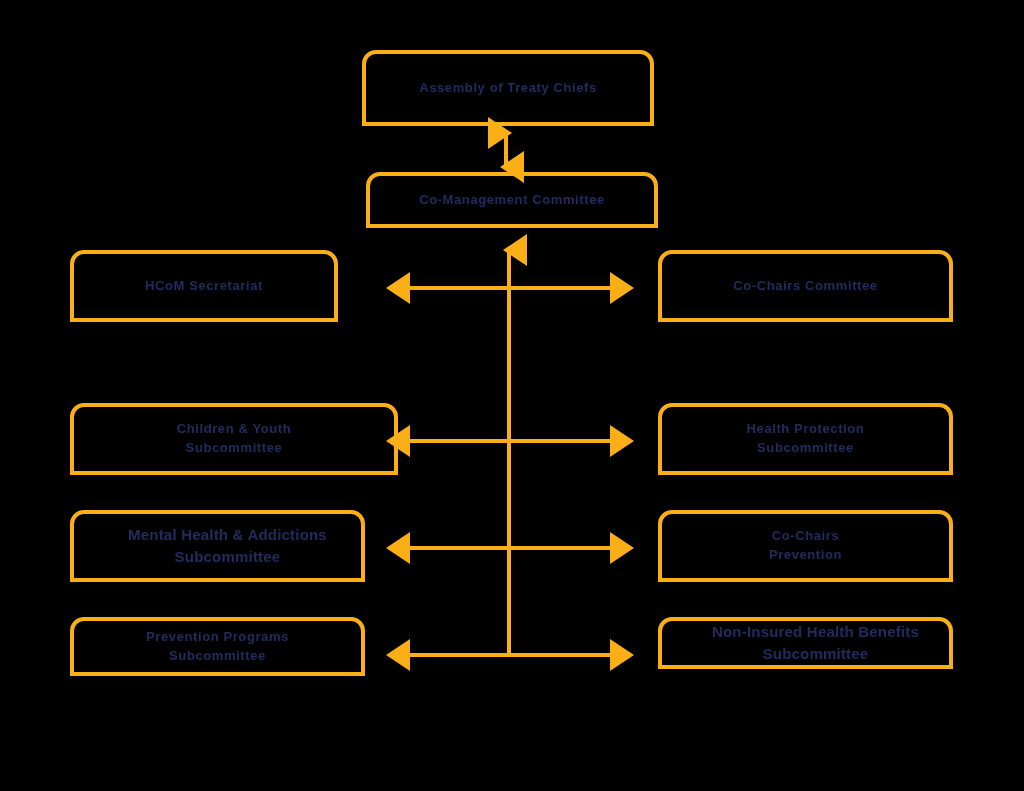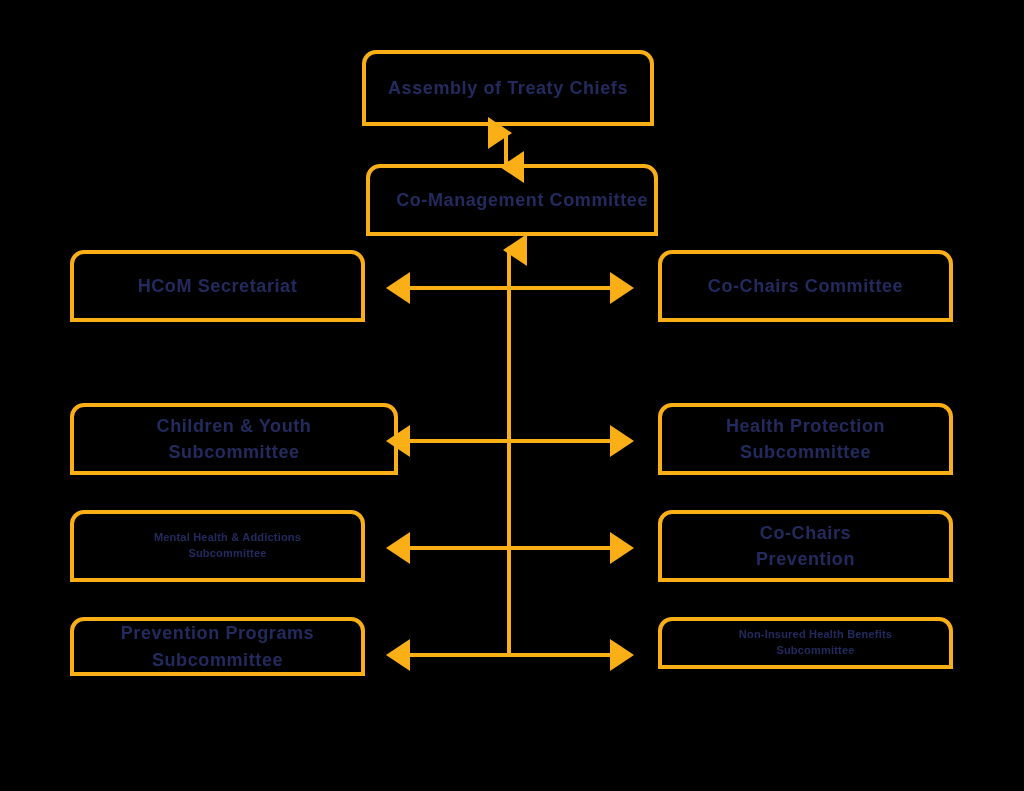--- a/index.html
+++ b/index.html
@@ -23,30 +23,30 @@
     border: 4px solid #FBAF17;
     border-radius: 14px 14px 0 0;
     display: flex;
     align-items: center;
     justify-content: center;
     background: transparent;
   }
   .node-label {
     color: #232B5E;
     font-weight: bold;
-    font-size: 18px;
+    font-size: 13px;
     letter-spacing: 0.6px;
     line-height: 1.45;
     text-align: center;
     white-space: pre-line;
     padding: 0 6px;
     font-family: "Liberation Sans", sans-serif;
   }
   .node-label.wide {
-    font-size: 11px;
+    font-size: 15px;
     letter-spacing: 0.2px;
     margin-left: 20px;
   }
   .connector-layer {
     position: absolute;
     left: 0;
     top: 0;
     width: 1024px;
     height: 791px;
     pointer-events: none;
@@ -83,25 +83,25 @@
 
     <line x1="392" y1="548" x2="628" y2="548" stroke="#FBAF17" stroke-width="4" marker-start="url(#arrow-left)" marker-end="url(#arrow-right)"></line>
 
     <line x1="392" y1="655" x2="628" y2="655" stroke="#FBAF17" stroke-width="4" marker-start="url(#arrow-left)" marker-end="url(#arrow-right)"></line>
   </svg>
 
   <div class="node-box" style="left:362px; top:50px; width:292px; height:76px;">
     <span class="node-label">Assembly of Treaty Chiefs</span>
   </div>
 
-  <div class="node-box" style="left:366px; top:164px; width:292px; height:72px;justify-content:flex-end;">
+  <div class="node-box" style="left:366px; top:172px; width:292px; height:56px;">
     <span class="node-label">Co-Management Committee</span>
   </div>
 
-  <div class="node-box" style="left:70px; top:250px; width:295px; height:72px;">
+  <div class="node-box" style="left:70px; top:250px; width:268px; height:72px;">
     <span class="node-label">HCoM Secretariat</span>
   </div>
 
   <div class="node-box" style="left:658px; top:250px; width:295px; height:72px;">
     <span class="node-label">Co-Chairs Committee</span>
   </div>
 
   <div class="node-box" style="left:70px; top:403px; width:328px; height:72px;align-items:center;">
     <span class="node-label">Children &amp; Youth
 Subcommittee</span>

